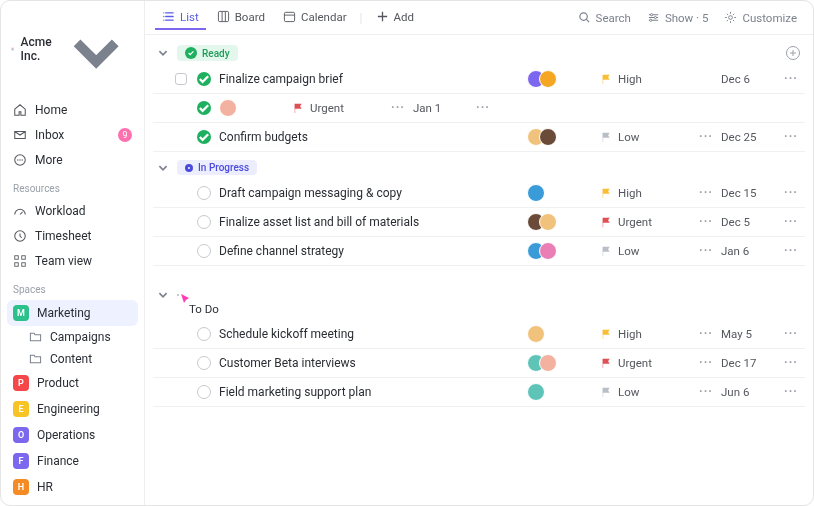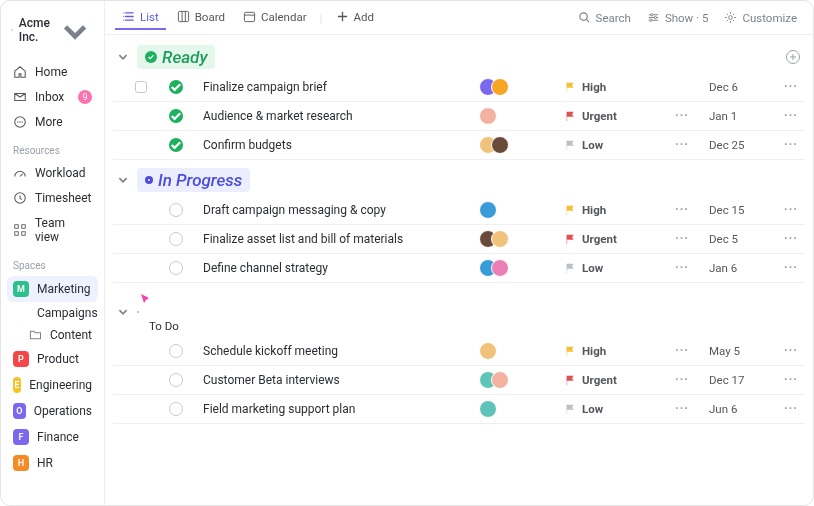--- a/index.html
+++ b/index.html
@@ -1,21 +1,21 @@
 <!DOCTYPE html>
 <html><head>
 <meta charset="utf-8">
 <style>
   * { box-sizing: border-box; margin: 0; padding: 0; }
   html, body { width: 814px; height: 506px; font-family: -apple-system, BlinkMacSystemFont, "Segoe UI", Roboto, sans-serif; font-size: 12px; color: #2a2e34; background: #fff; overflow: hidden; }
   body { border: 1px solid #e4e4e4; border-radius: 10px; }
   .app { display: flex; height: 100%; }
 
   
-  .sidebar { width: 104px; border-right: 1px solid #eee; padding: 4px 6px 6px 6px; display: flex; flex-direction: column; gap: 1px; }
+  .sidebar { width: 144px; border-right: 1px solid #eee; padding: 4px 6px 6px 6px; display: flex; flex-direction: column; gap: 1px; }
   .ws { display: flex; align-items: center; gap: 6px; padding: 6px 4px 10px 4px; }
   .ws-logo { width: 14px; height: 14px; position: relative; }
   .ws-logo svg { display:block; }
   .ws-name { font-weight: 500; font-size: 12px; }
   .chev { color: #7c828d; }
   .nav-item { display: flex; align-items: center; gap: 8px; padding: 5px 6px; border-radius: 6px; color: #2a2e34; cursor: pointer; }
   .nav-item .ico { width: 14px; height: 14px; color: #54575d; display:flex; align-items:center; justify-content:center; }
   .badge-count { margin-left: auto; background: #fd71af; color: #fff; border-radius: 8px; font-size: 9px; min-width: 14px; height: 14px; display: flex; align-items: center; justify-content: center; padding: 0 3px; }
   .sec-label { font-size: 10px; color: #9aa0aa; padding: 10px 6px 4px 6px; }
   .space-item { display: flex; align-items: center; gap: 8px; padding: 5px 6px; border-radius: 6px; cursor:pointer; }
@@ -32,35 +32,35 @@
   .viewtab .ico { width:13px; height:13px; }
   .vdiv { color:#e5e5e5; padding:0 2px; }
   .topbar .spacer { flex:1; }
   .tbtn { display:flex; gap:5px; color:#7c828d; padding:3px 6px; cursor:pointer; font-size:11.5px; }
   .tbtn .ico { width:13px; height:13px; }
 
   .content { flex:1; overflow:auto; padding: 6px 8px 10px 8px; }
   .group { margin-bottom: 4px; }
   .ghead { display:flex; align-items:center; gap:8px; padding: 4px 4px 4px 4px; }
   .caret { width:12px; height:12px; color:#7c828d; cursor:pointer; display:flex; align-items:center; justify-content:center; }
-  .pill { display:inline-flex; align-items:center; gap:5px; padding: 2px 8px; border-radius: 4px; font-size:17px; font-weight:500;font-style:italic; }
+  .pill { display:inline-flex; align-items:center; gap:5px; padding: 2px 8px; border-radius: 4px; font-size:10px; font-weight:500; }
   .pill .dot { width:12px; height:12px; border-radius:50%; display:flex; align-items:center; justify-content:center; }
   .ghead .plus-circle { margin-left:auto; color:#9aa0aa; cursor:pointer; }
 
-  .row { display:flex; align-items:center; border-bottom:1px solid #f0f0f0; padding: 5px 0 5px 0; gap: 12px; }
+  .row { display:flex; align-items:center; border-bottom:1px solid #f0f0f0; padding: 5px 0 5px 0; gap: 0; }
   .row .gutter { width: 34px; display:flex; align-items:center; justify-content:flex-end; gap:4px; }
   .row .chk { width:12px; height:12px; border:1px solid #c7c9cf; border-radius:3px; cursor:pointer; }
   .row .statcirc { width:14px; height:14px; border-radius:50%; margin-left:10px; margin-right:8px; flex-shrink:0; }
   .statcirc.open { border:1.5px solid #c7c9cf; }
   .statcirc.done { background:#1db05f; display:flex; align-items:center; justify-content:center; }
   .row .title { flex: 1; min-width:0; font-size:12px; padding-right:6px; }
   .row .assignees { width: 74px; display:flex; align-items:center; }
   .av { width:18px; height:18px; border-radius:50%; border:1.5px solid #fff; display:inline-block; }
   .av + .av { margin-left:-6px; }
-  .row .prio { width: 90px; display:flex; align-items:center; gap:6px; font-size:11.5px; color:#54575d;font-weight:bold; }
+  .row .prio { width: 90px; display:flex; align-items:center; gap:6px; font-size:11.5px; color:#54575d; }
   .flag { width:11px; height:11px; }
   .row .more { width: 30px; color:#9aa0aa; text-align:center; cursor:pointer; font-weight:700; letter-spacing:1px; }
   .row .date { width: 56px; font-size:11.5px; color:#54575d; text-align:left; }
   .row .more2 { width: 28px; color:#9aa0aa; text-align:center; cursor:pointer; font-weight:700; letter-spacing:1px; }
 
   .tooltip { position:absolute; background:#fd3db5; color:#fff; padding:6px 12px; border-radius:14px; font-size:11.5px; white-space:nowrap; box-shadow:0 4px 12px rgba(253,61,181,.4); }
   .cursor-ptr { position:absolute; width:12px; height:12px; }
 
   .ico svg, .flag svg, .caret svg, .plus-circle svg, .ws-logo svg, .statcirc svg { display:block; width:100%; height:100%; }
 </style>
@@ -314,21 +314,20 @@
       <span class="date">Dec 6</span>
       <span class="more2">···</span>
           </div>
           <div class="row">
       <span class="gutter"></span>
       <span class="statcirc done">
               <svg viewBox="0 0 10 10" width="8" height="8">
                 <path d="M2 5l2 2 4-4" stroke="#fff" fill="none" stroke-width="1.6"></path>
               </svg>
             </span>
-      <span class="title" style="cursor:pointer">Audience &amp; market research</span>
       <span class="assignees">
               <span class="av" style="background:#f3b1a0"></span>
             </span>
       <span class="prio">
         <span class="flag">
                 <svg viewBox="0 0 12 12">
                   <path d="M2 1v10M2 1h7l-1.5 2.5L9 6H2" fill="#e04f54" stroke="#e04f54" stroke-width=".5"></path>
                 </svg>
               </span>
         <span>Urgent</span>

